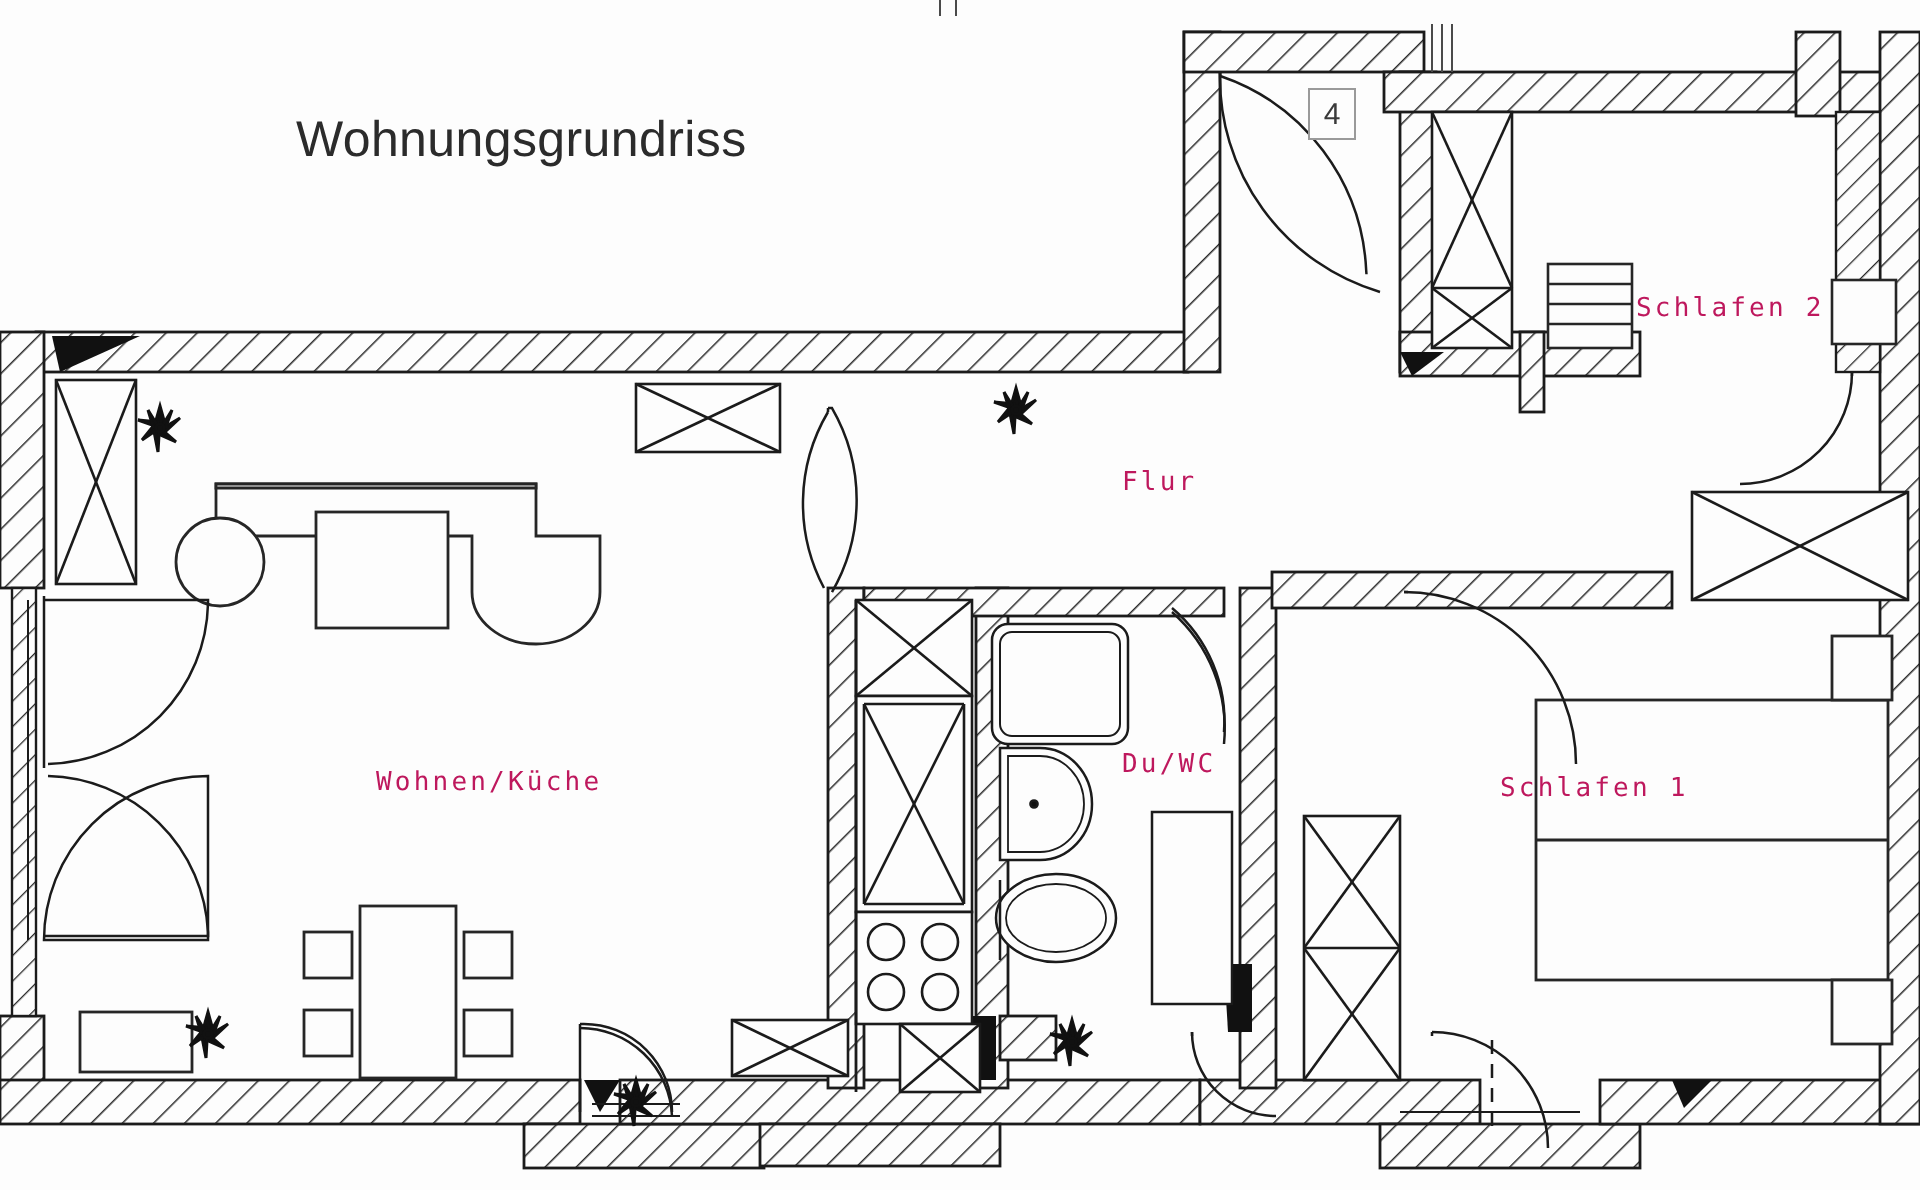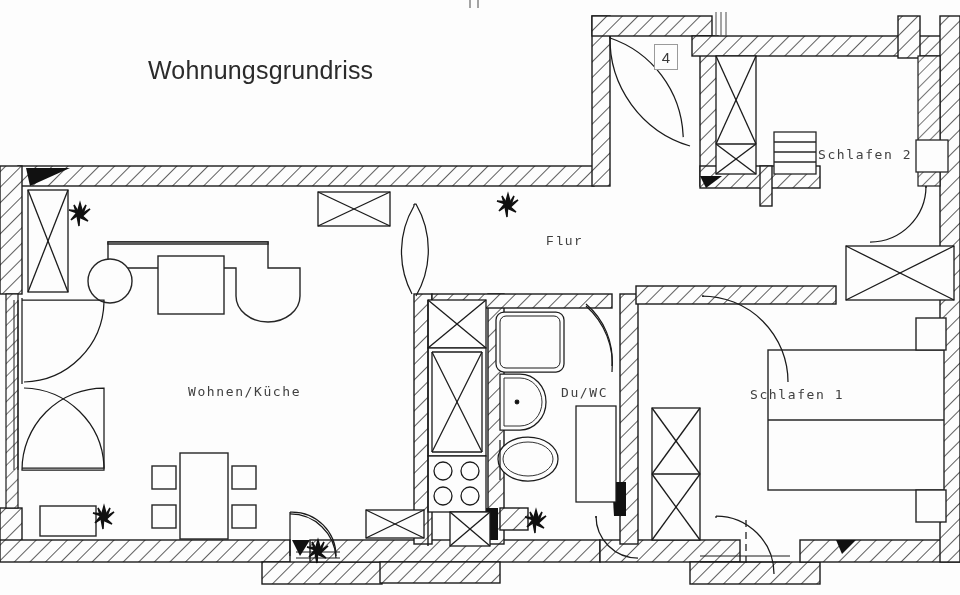--- a/index.html
+++ b/index.html
@@ -4,21 +4,21 @@
 <title>Wohnungsgrundriss</title>
 <style>
   html,body{margin:0;padding:0;background:#ffffff;}
   body{width:960px;height:595px;overflow:hidden;
        font-family:"Liberation Sans",sans-serif;}
   #plan-root{position:relative;width:960px;height:461px;background:#fdfdfd;}
   #plan-svg{position:absolute;left:0;top:0;}
   .ttl{position:absolute;font-family:"Liberation Sans",sans-serif;
        font-size:25px;color:#2b2b2b;letter-spacing:.2px;white-space:nowrap;}
   .rlbl{position:absolute;font-family:"DejaVu Sans Mono",monospace;
-        font-size:13px;color:#404040;letter-spacing:1.6px;white-space:nowrap;}
+        font-size:13px;color:#be185d;letter-spacing:1.6px;white-space:nowrap;}
   .unitno{position:absolute;font-family:"Liberation Sans",sans-serif;
           font-size:15px;color:#3a3a3a;display:flex;align-items:center;
           justify-content:center;border:1.1px solid #9a9a9a;background:#fdfdfd;}
 </style>
 </head>
 <body>
 
 <div id="plan-root">
 
 <svg id="plan-svg" width="960" height="595" viewBox="0 0 960 595">
@@ -325,21 +325,21 @@
     <use href="#plantsym" x="536" y="521"></use>
   </g>
 </svg>
 
 <div class="ttl" style="left:148px;top:56px;">Wohnungsgrundriss</div>
 
 <div class="unitno" style="left:654px;top:44px;width:22px;height:24px;">4</div>
 
 <div class="rlbl" style="left:188px;top:384px;">Wohnen/Küche</div>
 
-<div class="rlbl" style="left:546px;top:234px;font-family:Liberation Mono, monospace;">Flur</div>
-
-<div class="rlbl" style="left:561px;top:385px;">Du/WC</div>
+<div class="rlbl" style="left:561px;top:234px;">Flur</div>
+
+<div class="rlbl" style="left:561px;top:375px;">Du/WC</div>
 
 <div class="rlbl" style="left:818px;top:147px;">Schlafen 2</div>
 
 <div class="rlbl" style="left:750px;top:387px;">Schlafen 1</div>
 
 </div>
 
 </body></html>

